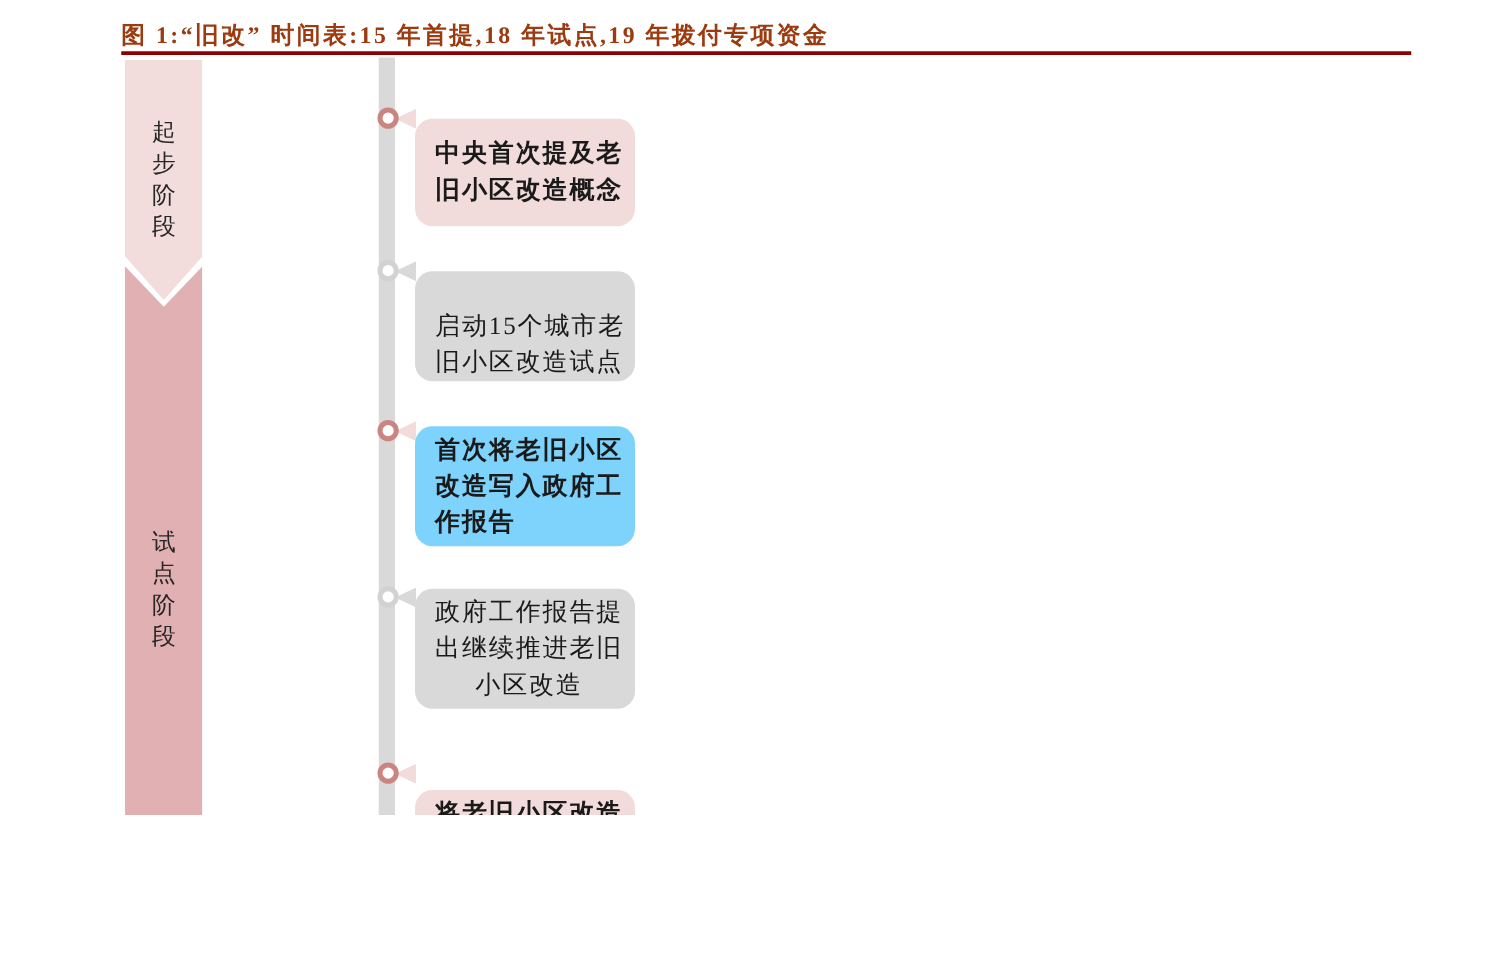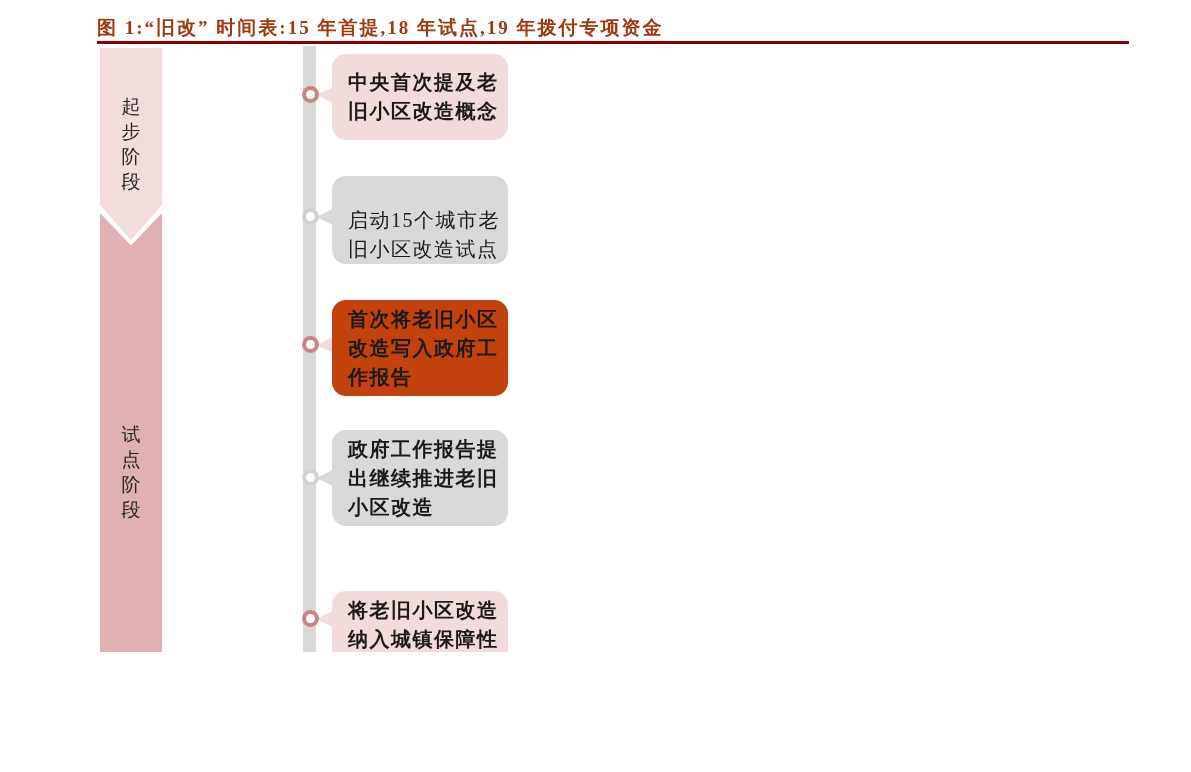--- a/index.html
+++ b/index.html
@@ -35,21 +35,21 @@
           border:4px solid #ccc;background:#ffffff;}
   .mk-1{top:86px;} .mk-2{top:208px;} .mk-3{top:336px;} .mk-4{top:469px;} .mk-5{top:610px;}
 
   
   .tail{position:absolute;left:316px;width:17px;height:16px;
         clip-path:polygon(100% 0,0 50%,100% 100%);}
   .tl-1{top:87px;} .tl-2{top:209px;} .tl-3{top:337px;} .tl-4{top:470px;} .tl-5{top:611px;}
 
   
   .card{position:absolute;left:332px;width:176px;border-radius:14px;
-        display:flex;align-items:center;}
+        display:flex;align-items:center;margin-top:41px;}
   .card-text{padding-left:16px;font-size:20px;line-height:29px;letter-spacing:1.5px;
              white-space:pre-line;word-break:keep-all;color:#1a1a1a;}
   .cd-1{top:54px;height:86px;}
   .cd-2{top:176px;height:88px;}
   .cd-3{top:300px;height:96px;}
   .cd-4{top:430px;height:96px;}
   .cd-5{top:591px;height:96px;}
 </style>
 </head>
 <body>
@@ -92,28 +92,28 @@
   <div class="card cd-1" style="background: rgb(242, 220, 219);">
     <div class="card-text" style="font-weight: bold;">中央首次提及老
 旧小区改造概念</div>
   </div>
 
   <div class="card cd-2" style="background: rgb(217, 217, 217); align-items: flex-end;">
     <div class="card-text" style="font-weight: normal;">启动15个城市老
 旧小区改造试点</div>
   </div>
 
-  <div class="card cd-3" style="background: #c2410c;">
+  <div class="card cd-3" style="background: #7dd3fc;">
     <div class="card-text" style="font-weight: bold;">首次将老旧小区
 改造写入政府工
 作报告</div>
   </div>
 
   <div class="card cd-4" style="background: rgb(217, 217, 217);">
-    <div class="card-text" style="font-weight: bold;">政府工作报告提
+    <div class="card-text" style="font-weight: normal; text-align: center;">政府工作报告提
 出继续推进老旧
 小区改造</div>
   </div>
 
   <div class="card cd-5" style="background: rgb(242, 220, 219);">
     <div class="card-text" style="font-weight: bold;">将老旧小区改造
 纳入城镇保障性
 安居工程</div>
   </div>
 

